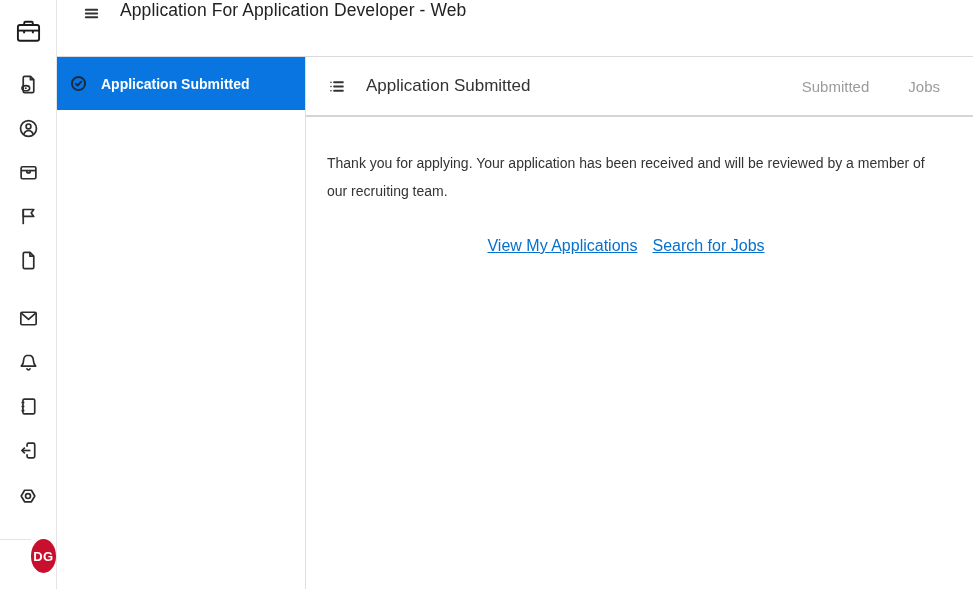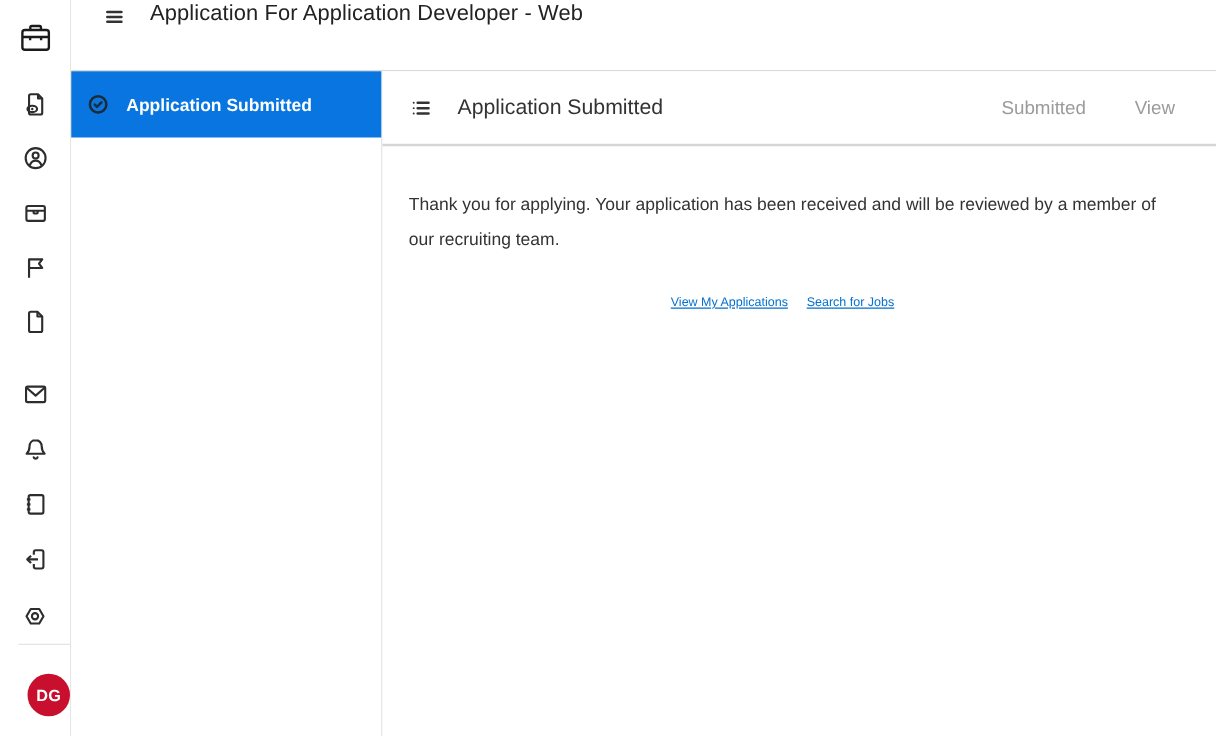--- a/index.html
+++ b/index.html
@@ -11,22 +11,22 @@
 
   
   .rail { grid-row: 1 / span 2; grid-column: 1; border-right: 1px solid #e4e4e4;
     display: flex; flex-direction: column; align-items: center; background: #fff; }
   .rail-logo { height: 62px; display: flex; align-items: center; justify-content: center;
     width: 100%; cursor: pointer; }
   .rail-btn { width: 44px; height: 44px; display: flex; align-items: center;
     justify-content: center; background: none; border: none; cursor: pointer; }
   .rail-group2 { margin-top: 14px; display: flex; flex-direction: column; align-items: center; }
   .rail-settings { margin-top: 2px; }
-  .rail-bottom { margin-top: auto; width: 100%; display: flex; flex-direction: column;
-    align-items: flex-end; }
+  .rail-bottom { margin-top: auto; width: 100%; display: flex; 
+    align-items: flex-start; }
   .rail-divider { width: 41px; height: 1px; background: #e4e4e4; margin-bottom: 23px; }
   .avatar { width: 34px; height: 34px; border-radius: 50%; color: #fff;
     font-size: 13px; font-weight: bold; display: flex; align-items: center;
     justify-content: center; margin-bottom: 16px; border: none; cursor: pointer;
     letter-spacing: .2px; }
 
   .icon { display: block; }
   .icon path, .icon rect, .icon circle, .icon ellipse, .icon line, .icon polygon {
     vector-effect: non-scaling-stroke; }
 
@@ -51,21 +51,21 @@
     padding: 0 33px 0 21px; border-bottom: 2px solid #d5d5d5; }
   .main-title { margin-left: 20px; font-size: 17px; color: #333; font-weight: 400; }
   .main-header .spacer { flex: 1; }
   .nav-btn { background: none; border: none; font-family: inherit; font-size: 15px;
     font-weight: 500; cursor: default; }
   .nav-btn + .nav-btn { margin-left: 39px; }
 
   .main-body { padding: 32px 48px 0 21px; }
   .message { font-size: 14px; color: #333; line-height: 28px; max-width: 600px; }
   .links-row { margin-top: 32px; display: flex; justify-content: center; gap: 15px; }
-  .link { font-size: 10px; text-decoration: underline; cursor: pointer; }
+  .link { font-size: 16px; text-decoration: underline; cursor: pointer; }
 </style>
 </head>
 <body>
 
 <div class="app">
 
   <nav class="rail">
     <div class="rail-logo">
       <span>
         <svg class="icon" width="31" height="31" viewBox="0 0 24 24" fill="none" stroke="#1b1b1b" stroke-width="1.9" stroke-linejoin="round">
@@ -202,21 +202,21 @@
         <svg class="icon" width="19" height="19" viewBox="0 0 24 24" fill="none" stroke="#333" stroke-width="2" stroke-linecap="round">
           <circle cx="5" cy="6.6" r="1" fill="#333" stroke="none"></circle>
           <circle cx="5" cy="12" r="1" fill="#333" stroke="none"></circle>
           <circle cx="5" cy="17.4" r="1" fill="#333" stroke="none"></circle>
           <path d="M9 6.6h11 M9 12h11 M9 17.4h11"></path>
         </svg>
       </span>
       <h2 class="main-title">Application Submitted</h2>
       <div class="spacer"></div>
       <button class="nav-btn" style="color: rgb(155, 155, 155);">Submitted</button>
-      <button class="nav-btn" style="color: rgb(155, 155, 155);">View</button>
+      <button class="nav-btn" style="color: rgb(155, 155, 155);">Jobs</button>
     </div>
 
     <div class="main-body">
       <p class="message">Thank you for applying. Your application has been received and will be reviewed by a member of our recruiting team.</p>
       <div class="links-row">
         <a class="link" style="color: rgb(5, 112, 205);">View My Applications</a>
         <a class="link" style="color: rgb(5, 112, 205);">Search for Jobs</a>
       </div>
     </div>
   </main>

